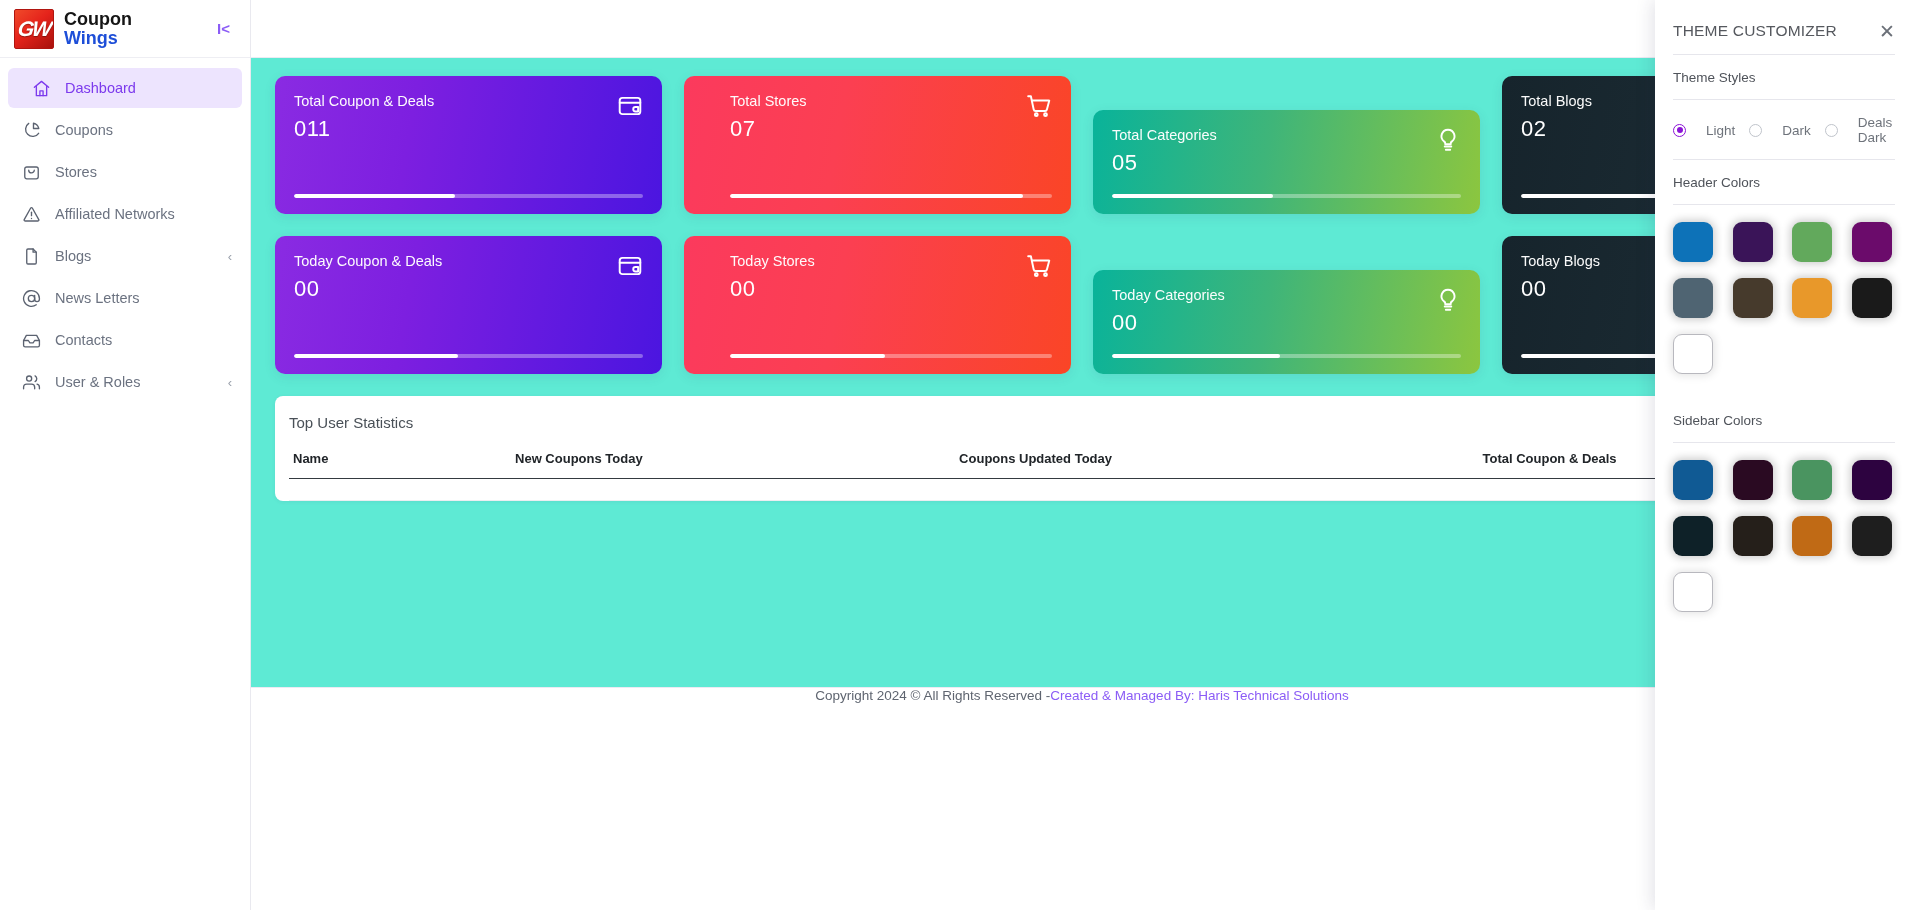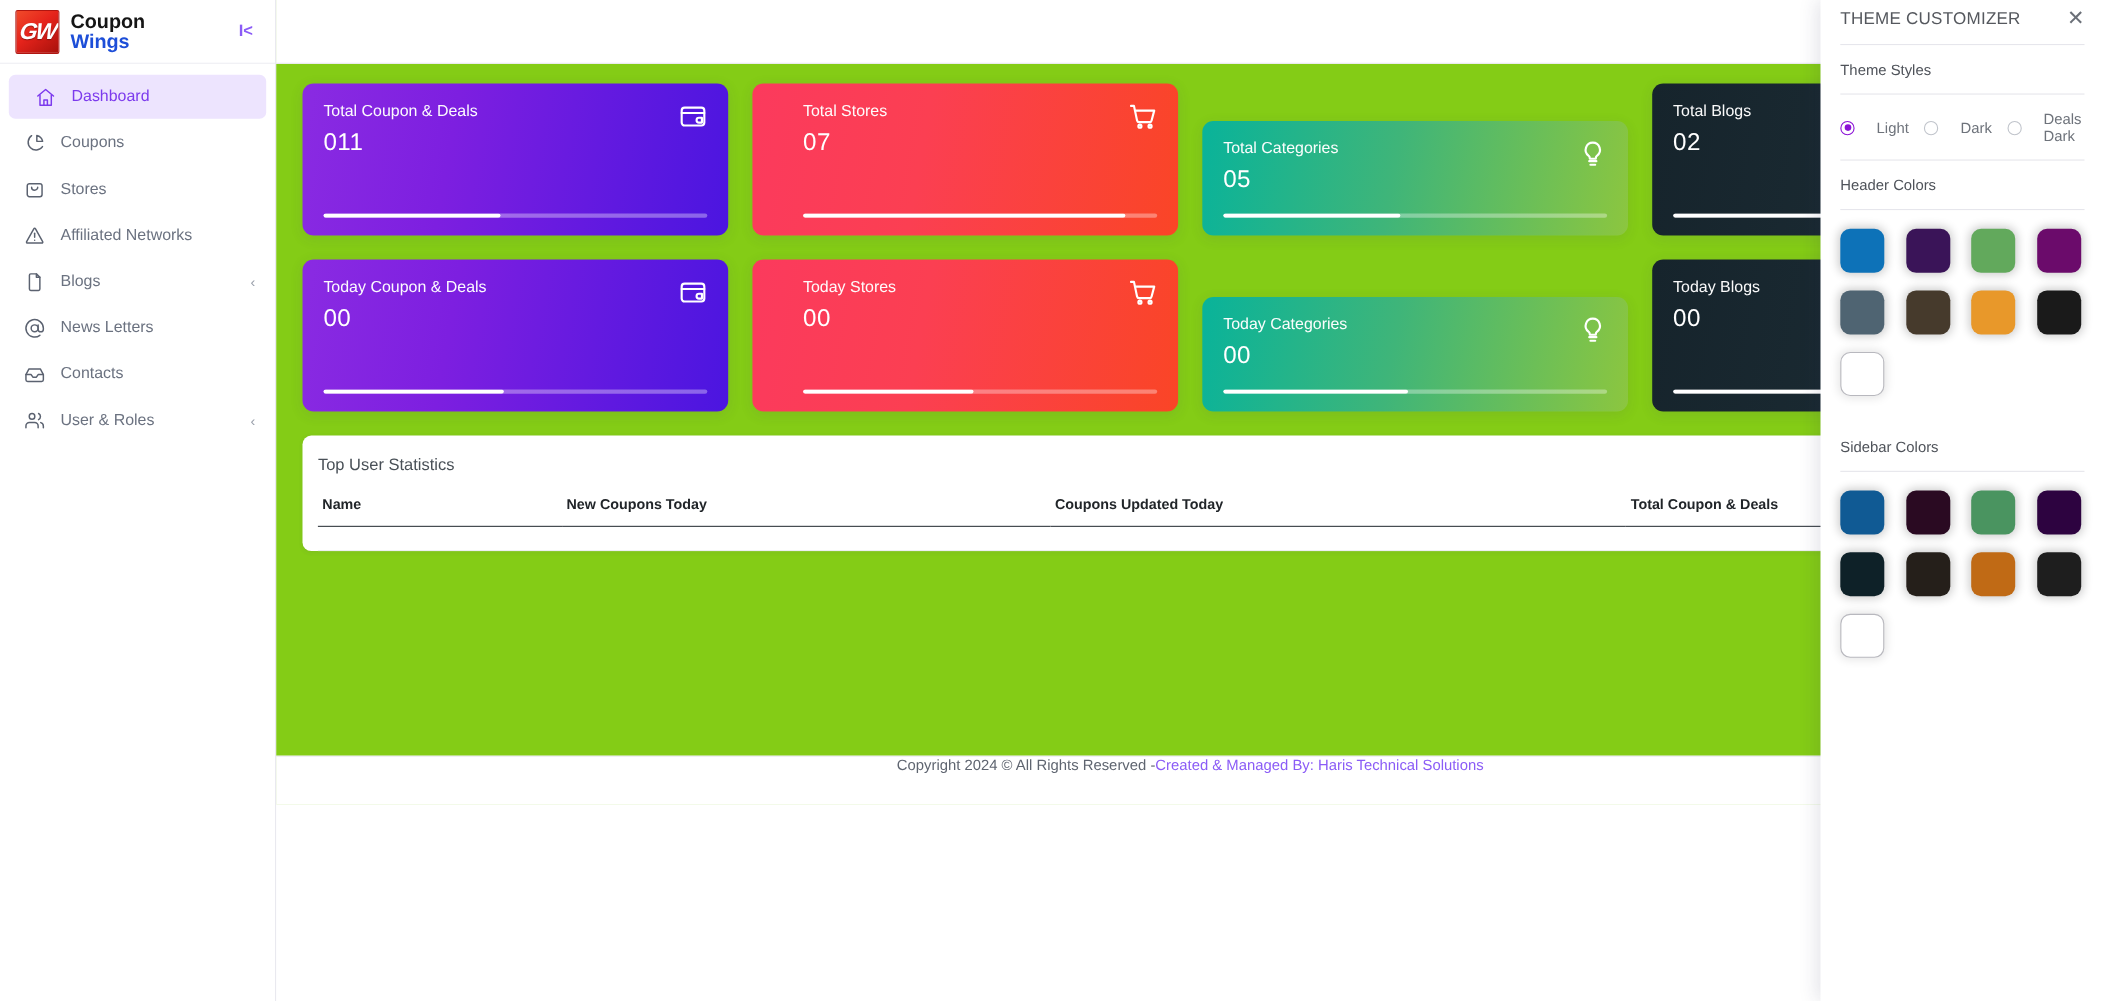--- a/index.html
+++ b/index.html
@@ -51,21 +51,21 @@
   }
   .nav-item.active { background: #ede4fe; color: #7c3aed; padding-left: 24px; }
   .nav-item.active .nav-ico svg { stroke: #7c3aed; }
   .nav-ico { width: 19px; height: 19px; display: flex; align-items: center; justify-content: center; flex: 0 0 19px; }
   .nav-ico svg { width: 19px; height: 19px; stroke: #5b6270; stroke-width: 1.7; fill: none; stroke-linecap: round; stroke-linejoin: round; }
   .nav-label { white-space: nowrap; }
   .nav-caret { margin-left: auto; font-size: 13px; color: #9aa0ab; }
 
   
   .main {
-    flex: 1; height: 731px; background: #84cc16;
+    flex: 1; height: 731px; background: #5eead4;
     display: flex; flex-direction: column; position: relative;
   }
   .topbar { height: 58px; background: #ffffff; border-bottom: 1px solid #eceaf3; flex: 0 0 58px; }
   .content { flex: 1; padding: 18px 24px 0 24px; overflow: hidden; }
 
   .cards-grid {
     display: grid; grid-template-columns: repeat(4, 1fr);
     gap: 22px; margin-bottom: 22px;
   }
   .stat-card {
@@ -116,22 +116,22 @@
   }
   .footer a { color: #8b5cf6; text-decoration: none; cursor: pointer; }
 
   
   .customizer {
     position: absolute; right: 0; top: 0; width: 258px; height: 910px;
     background: #fff; box-shadow: -3px 0 16px rgba(40,40,80,.13);
     padding: 0 18px; z-index: 20; display: flex; flex-direction: column;
   }
   .cz-head {
-    display: flex; align-items: flex-end; justify-content: space-between;
-    padding: 8px 0 13px 0; border-bottom: 1px solid #e6e6ec;
+    display: flex; align-items: flex-start; justify-content: space-between;
+    padding: 22px 0 13px 0; border-bottom: 1px solid #e6e6ec;
   }
   .cz-title { font-size: 15.5px; color: #55585e; letter-spacing: .2px; }
   .cz-close { font-size: 19px; color: #6b7078; cursor: pointer; line-height: 1; background: none; border: none; font-family: "Liberation Sans", sans-serif; }
   .cz-section-label { font-size: 13.5px; color: #4f535a; padding: 15px 0 14px 0; border-bottom: 1px solid #e6e6ec; }
   .cz-radios { display: flex; gap: 14px; align-items: center; padding: 15px 0 14px 0; border-bottom: 1px solid #e6e6ec; }
   .radio { display: flex; align-items: center; gap: 20px; cursor: pointer; font-size: 13.5px; color: #6e737b; }
   .radio .dot {
     width: 13px; height: 13px; border-radius: 50%; border: 1.5px solid #c0c4cb;
     display: inline-block; position: relative; flex: 0 0 13px;
   }

